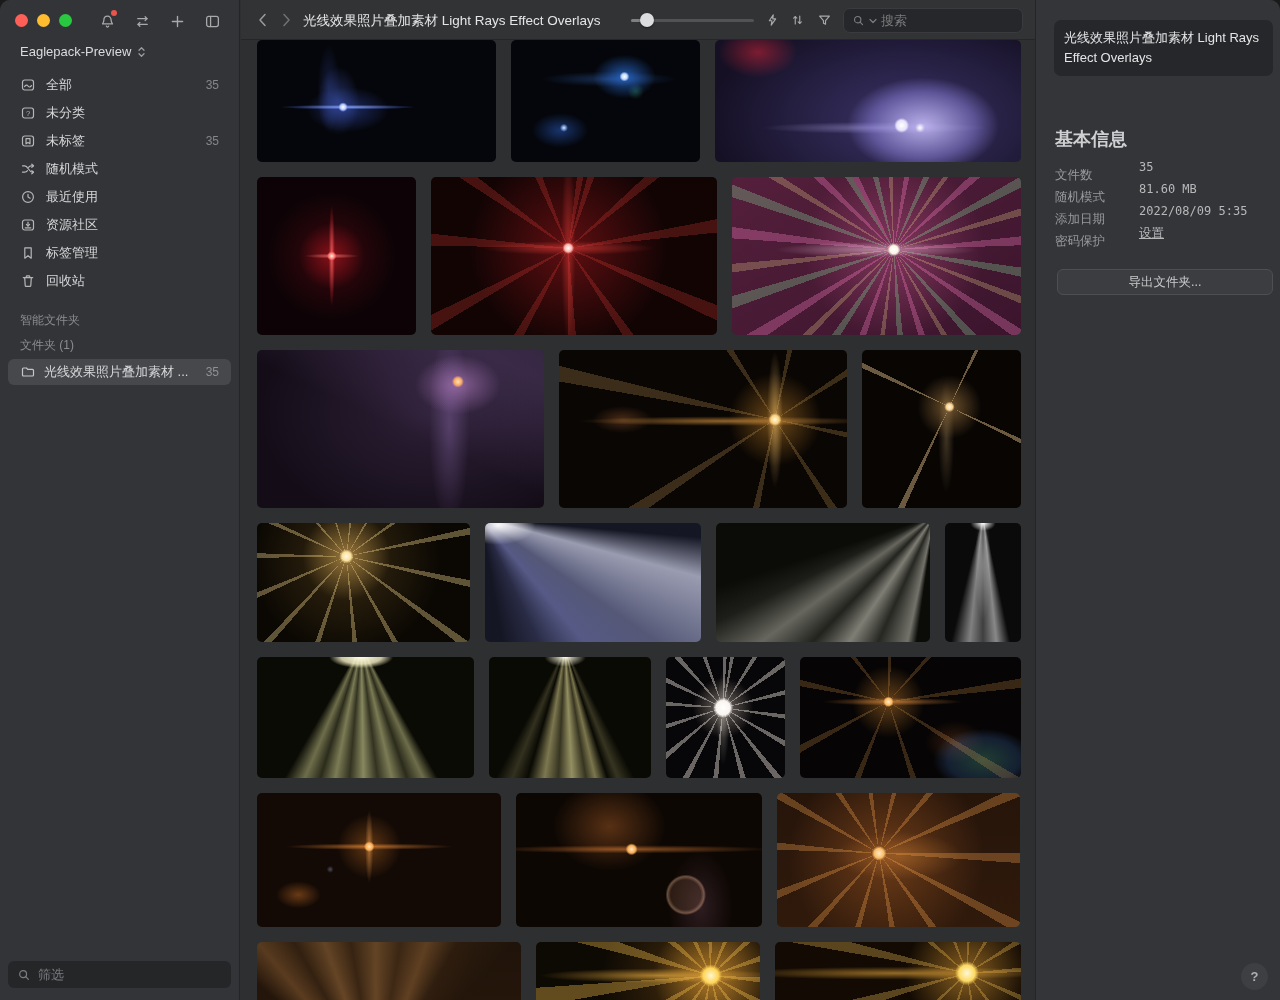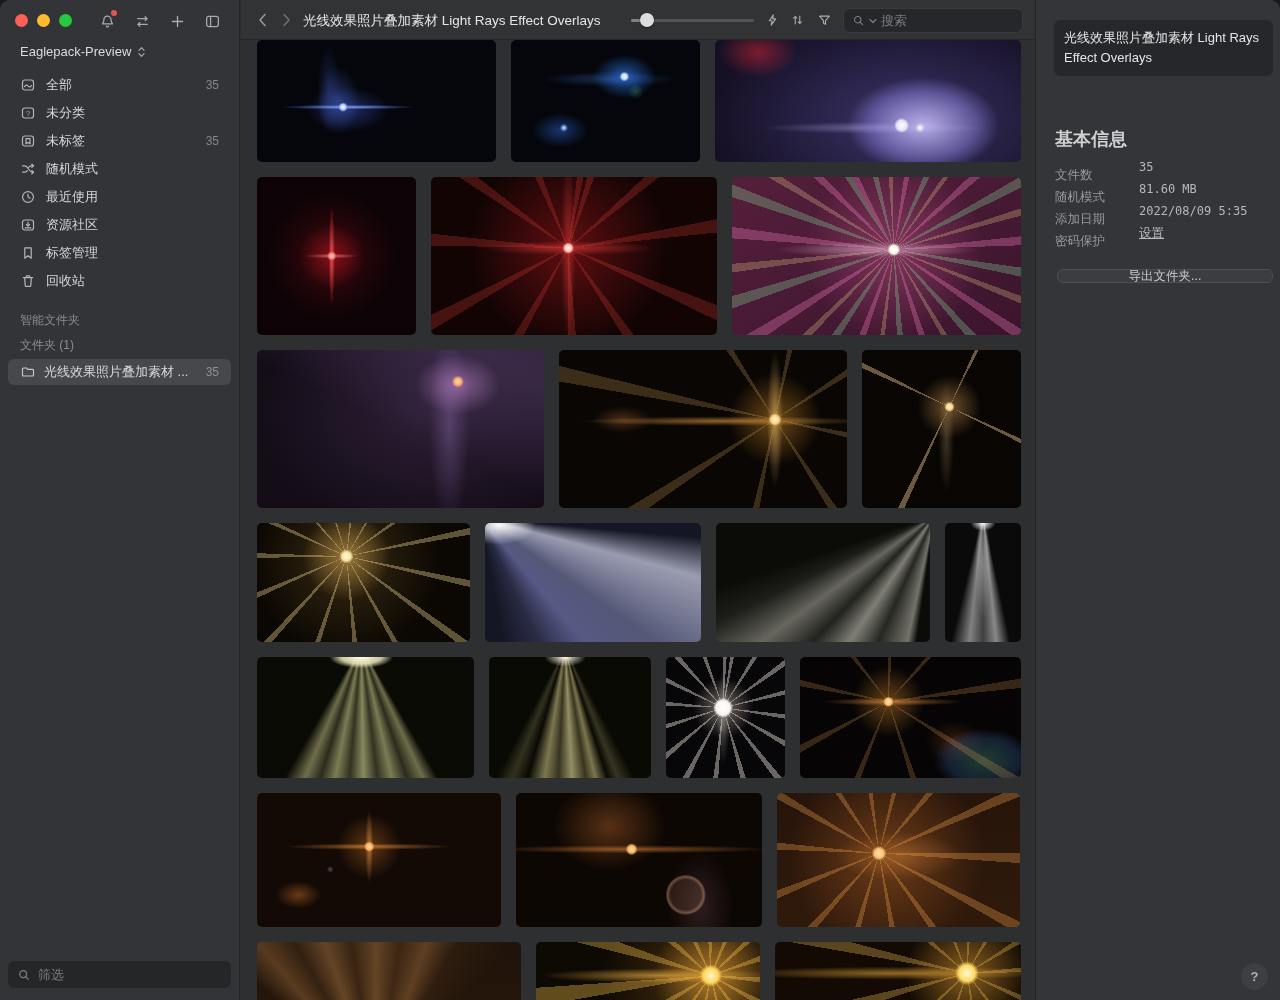--- a/index.html
+++ b/index.html
@@ -203,21 +203,21 @@
            background:#333538; border-left:1px solid #232527; }
   .p-box { position:absolute; left:18px; width:219px; background:#26272a; border-radius:7px; }
   .name-box { top:20px; min-height:51px; padding:8px 10px; color:#e4e5e7; font-size:13px; line-height:1.55; }
   .desc-box { top:79px; height:27px; padding:5px 10px; color:#78797c; font-size:13px; }
   .p-heading { position:absolute; left:19px; top:127px; font-weight:bold; font-size:18px; color:#cfd0d2; }
   .p-fields { position:absolute; left:19px; right:18px; top:156px; }
   .p-row { display:flex; height:22px; align-items:center; }
   .p-row .pl { width:84px; color:#98999c; font-size:12.5px; flex:none;margin-top:16px; }
   .p-row .pv { color:#b7b8ba; font-family:"DejaVu Sans Mono", monospace; font-size:12px; }
   .p-row .pv.link { text-decoration:underline; font-family:"Liberation Sans", sans-serif; font-size:12.5px; }
-  .export-btn { position:absolute; left:21px; top:269px; width:216px; height:14px; background:#3c3d40;
+  .export-btn { position:absolute; left:21px; top:269px; width:216px; height:26px; background:#3c3d40;
                 border:1px solid #4e4f52; border-radius:6px; color:#c9cacc; font-size:12.5px;
                 display:flex; align-items:center; justify-content:center; }
   .help-btn { position:absolute; right:12px; bottom:10px; width:27px; height:27px; border-radius:50%;
               background:#3e3f42; color:#aeafb1; font-size:13px; font-weight:bold;
               display:flex; align-items:center; justify-content:center; }
   svg { display:block; }
 </style>
 </head>
 <body>
 

